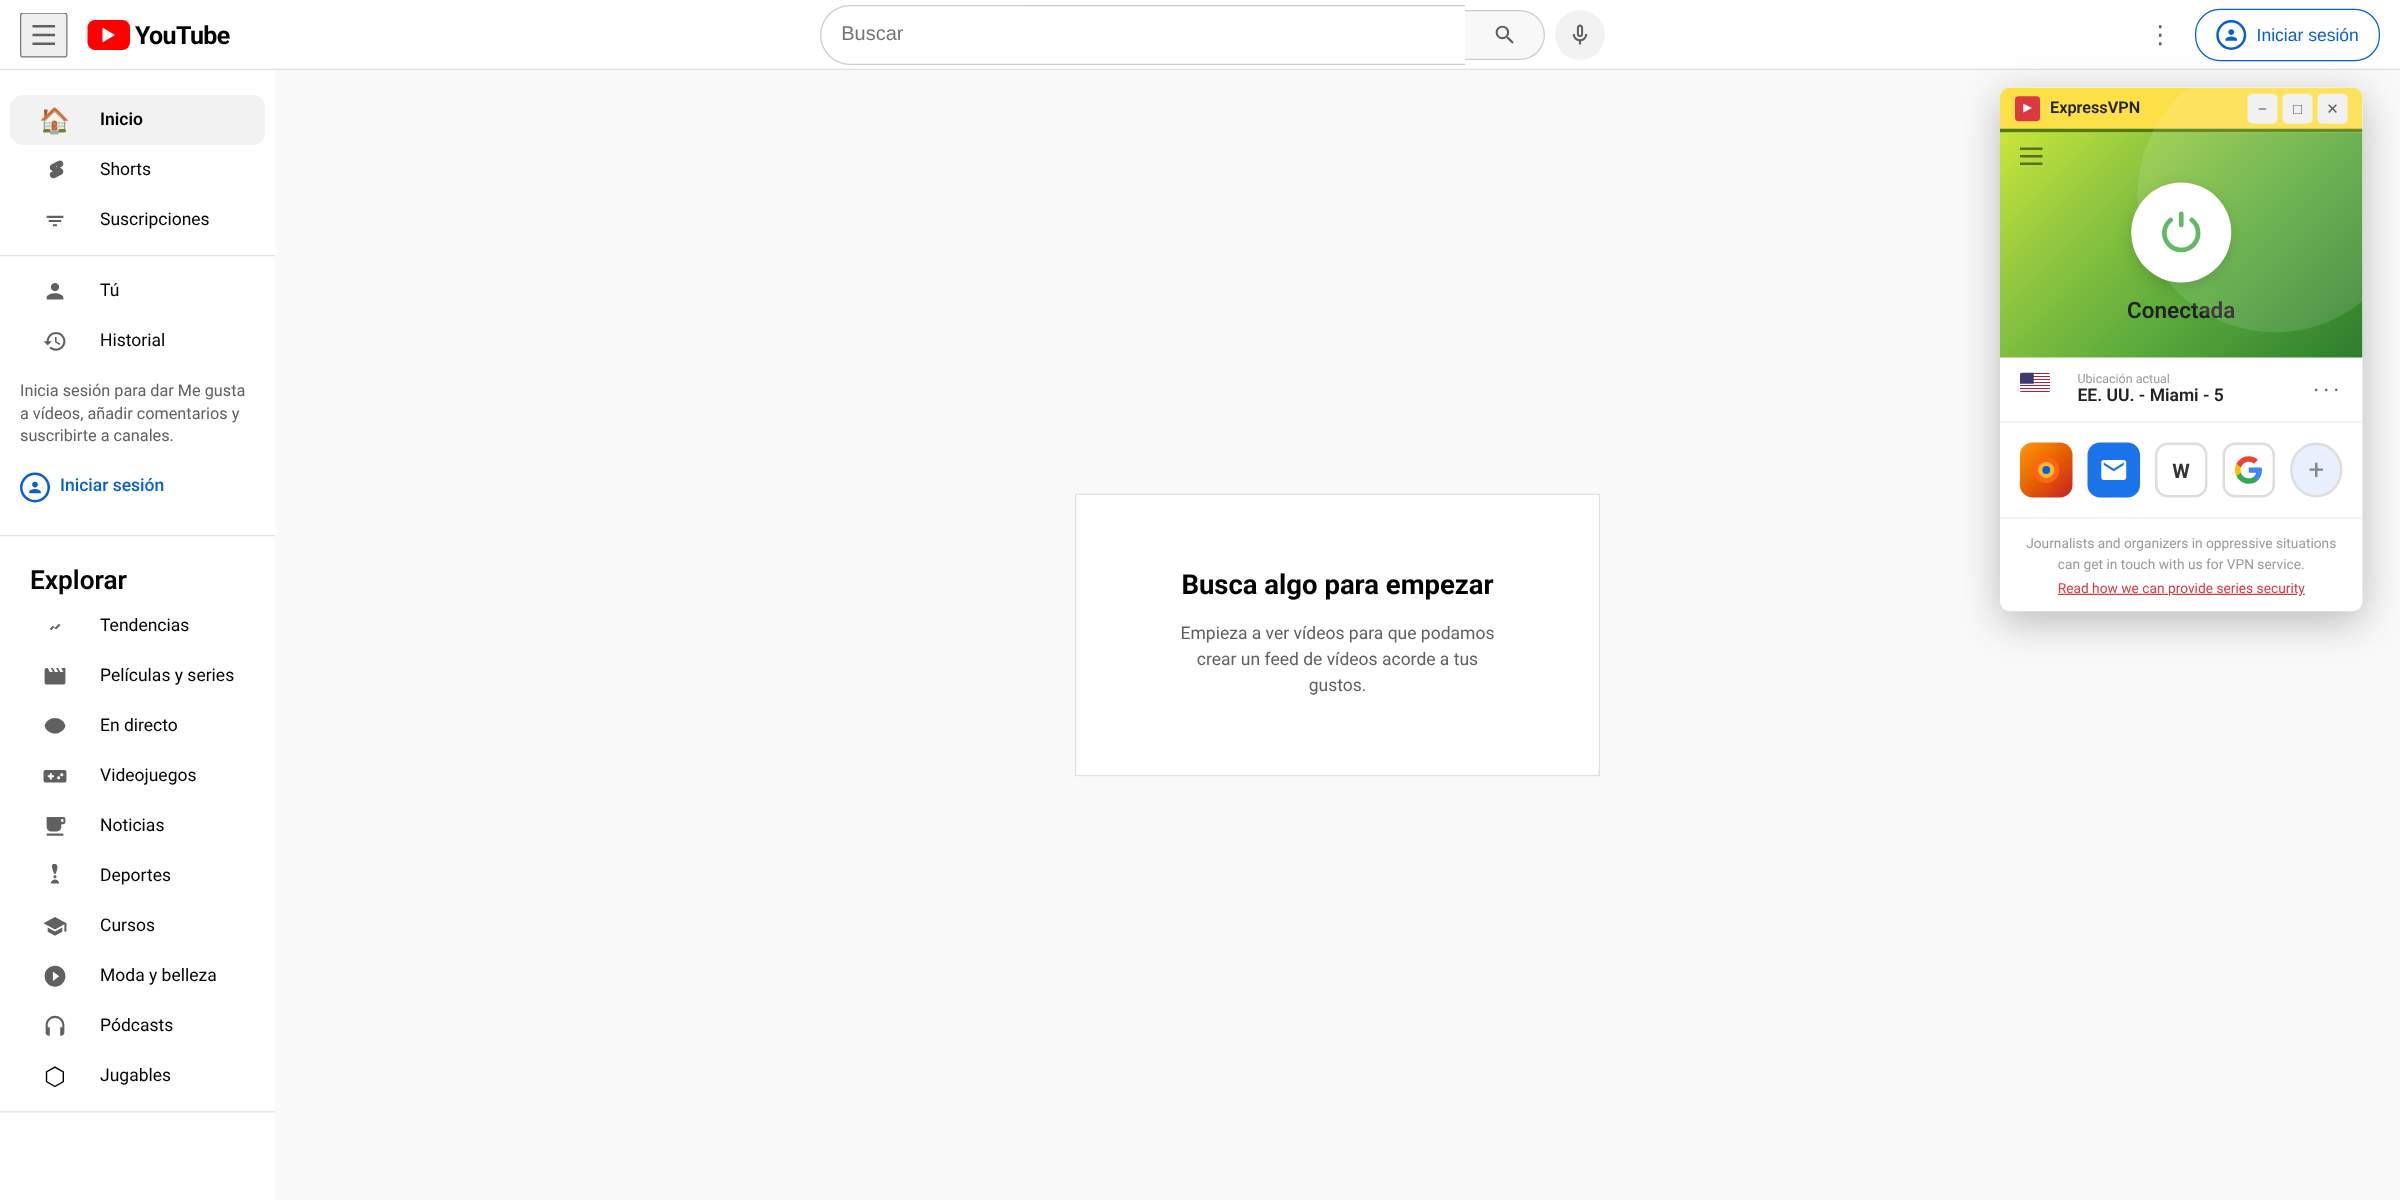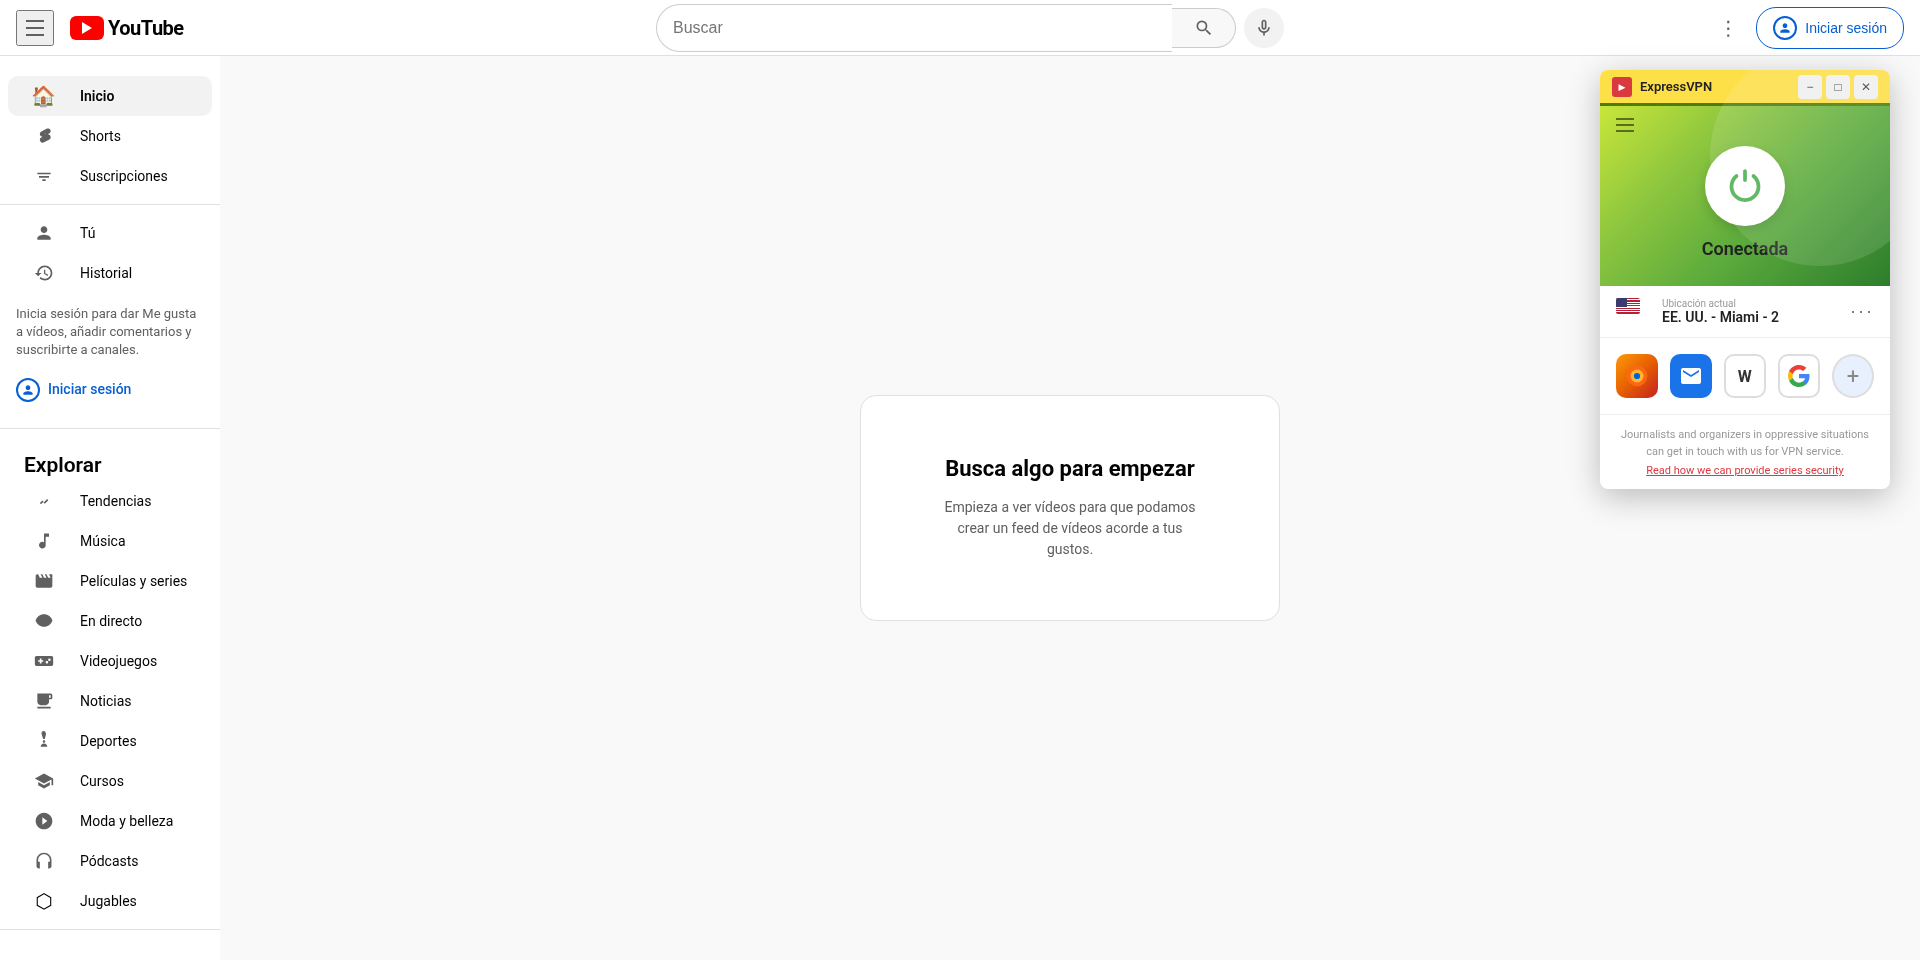--- a/index.html
+++ b/index.html
@@ -251,21 +251,21 @@
     .main-content {
       flex: 1;
       display: flex;
       align-items: center;
       justify-content: center;
       background: #f9f9f9;
       overflow-y: auto;
     }
     .empty-state {
       background: #fff;
-      border-radius: 16px;
+      border-radius: 0;
       border: 1px solid #e0e0e0;
       padding: 60px 80px;
       text-align: center;
       max-width: 420px;
     }
     .empty-title {
       font-size: 22px;
       font-weight: 700;
       color: #030303;
       margin-bottom: 16px;
@@ -633,28 +633,20 @@
         <span class="icon">
           <svg width="20" height="20" viewBox="0 0 24 24" fill="#606060">
               <path d="M17.2 11L15.8 9.6l-3.8 3.8-2-2L7 14.4l1.4 1.4 2.6-2.6 2 2z"></path>
             </svg>
         </span>
         <span>Tendencias</span>
       </div>
       <div class="sidebar-item">
         <span class="icon">
           <svg width="20" height="20" viewBox="0 0 24 24" fill="#606060">
-              <path d="M12 3v10.55A4 4 0 1 0 14 17V7h4V3h-6z"></path>
-            </svg>
-        </span>
-        <span>Música</span>
-      </div>
-      <div class="sidebar-item">
-        <span class="icon">
-          <svg width="20" height="20" viewBox="0 0 24 24" fill="#606060">
               <path d="M18 4l2 4h-3l-2-4h-2l2 4h-3l-2-4H8l2 4H7L5 4H4c-1.1 0-1.99.9-1.99 2L2 18c0 1.1.9 2 2 2h16c1.1 0 2-.9 2-2V4h-4z"></path>
             </svg>
         </span>
         <span>Películas y series</span>
       </div>
       <div class="sidebar-item">
         <span class="icon">
           <svg width="20" height="20" viewBox="0 0 24 24" fill="#606060">
               <circle cx="12" cy="12" r="2"></circle>
               <path d="M12 4C7.27 4 3.09 7.13 2 11.5c1.09 4.37 5.27 7.5 10 7.5s8.91-3.13 10-7.5C20.91 7.13 16.73 4 12 4z"></path>
@@ -755,21 +747,21 @@
   </div>
 
   <div class="vpn-location">
     <div class="vpn-location-left">
       <div class="us-flag">
         <div class="us-flag-bg"></div>
         <div class="us-flag-canton"></div>
       </div>
       <div class="vpn-location-info">
         <span class="vpn-location-label">Ubicación actual</span>
-        <span class="vpn-location-name">EE. UU. - Miami - 2</span>
+        <span class="vpn-location-name">EE. UU. - Miami - 5</span>
       </div>
     </div>
     <button class="vpn-more-btn">···</button>
   </div>
 
   <div class="vpn-quick-access">
 
     <div class="vpn-app-icon firefox-icon" title="Firefox">
       <svg width="26" height="26" viewBox="0 0 100 100">
         <circle cx="50" cy="50" r="40" fill="#FF6611"></circle>

